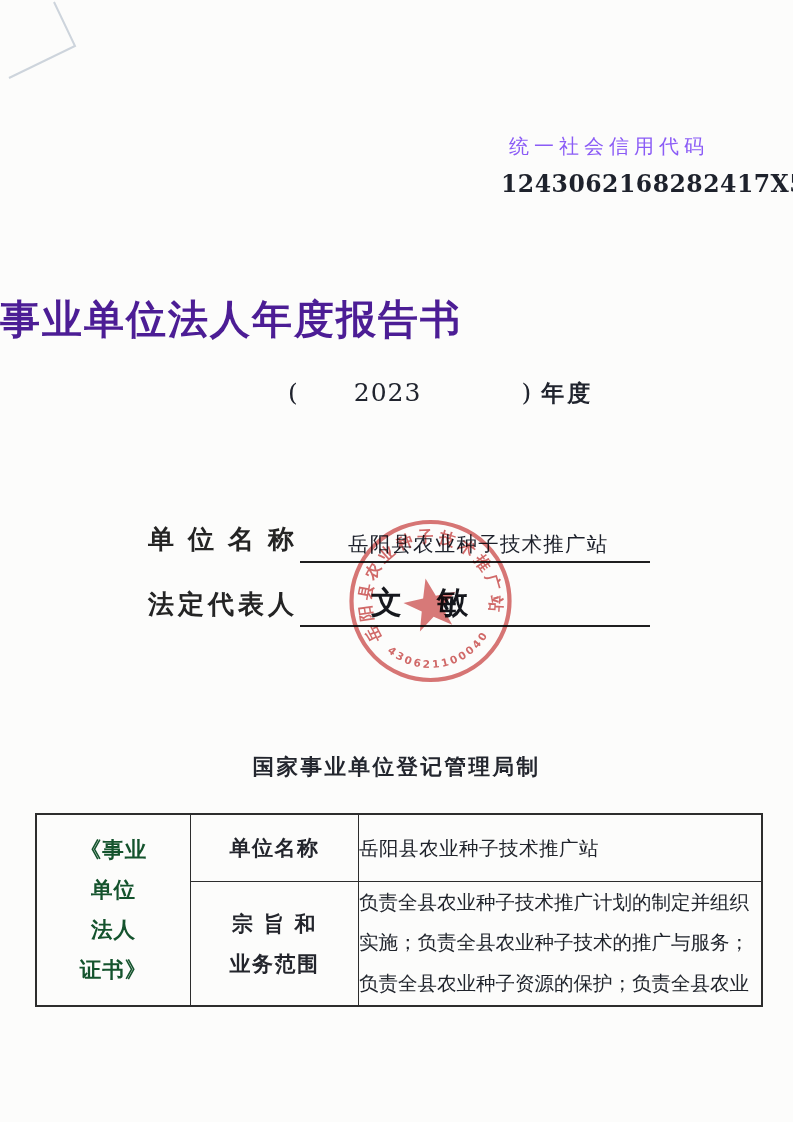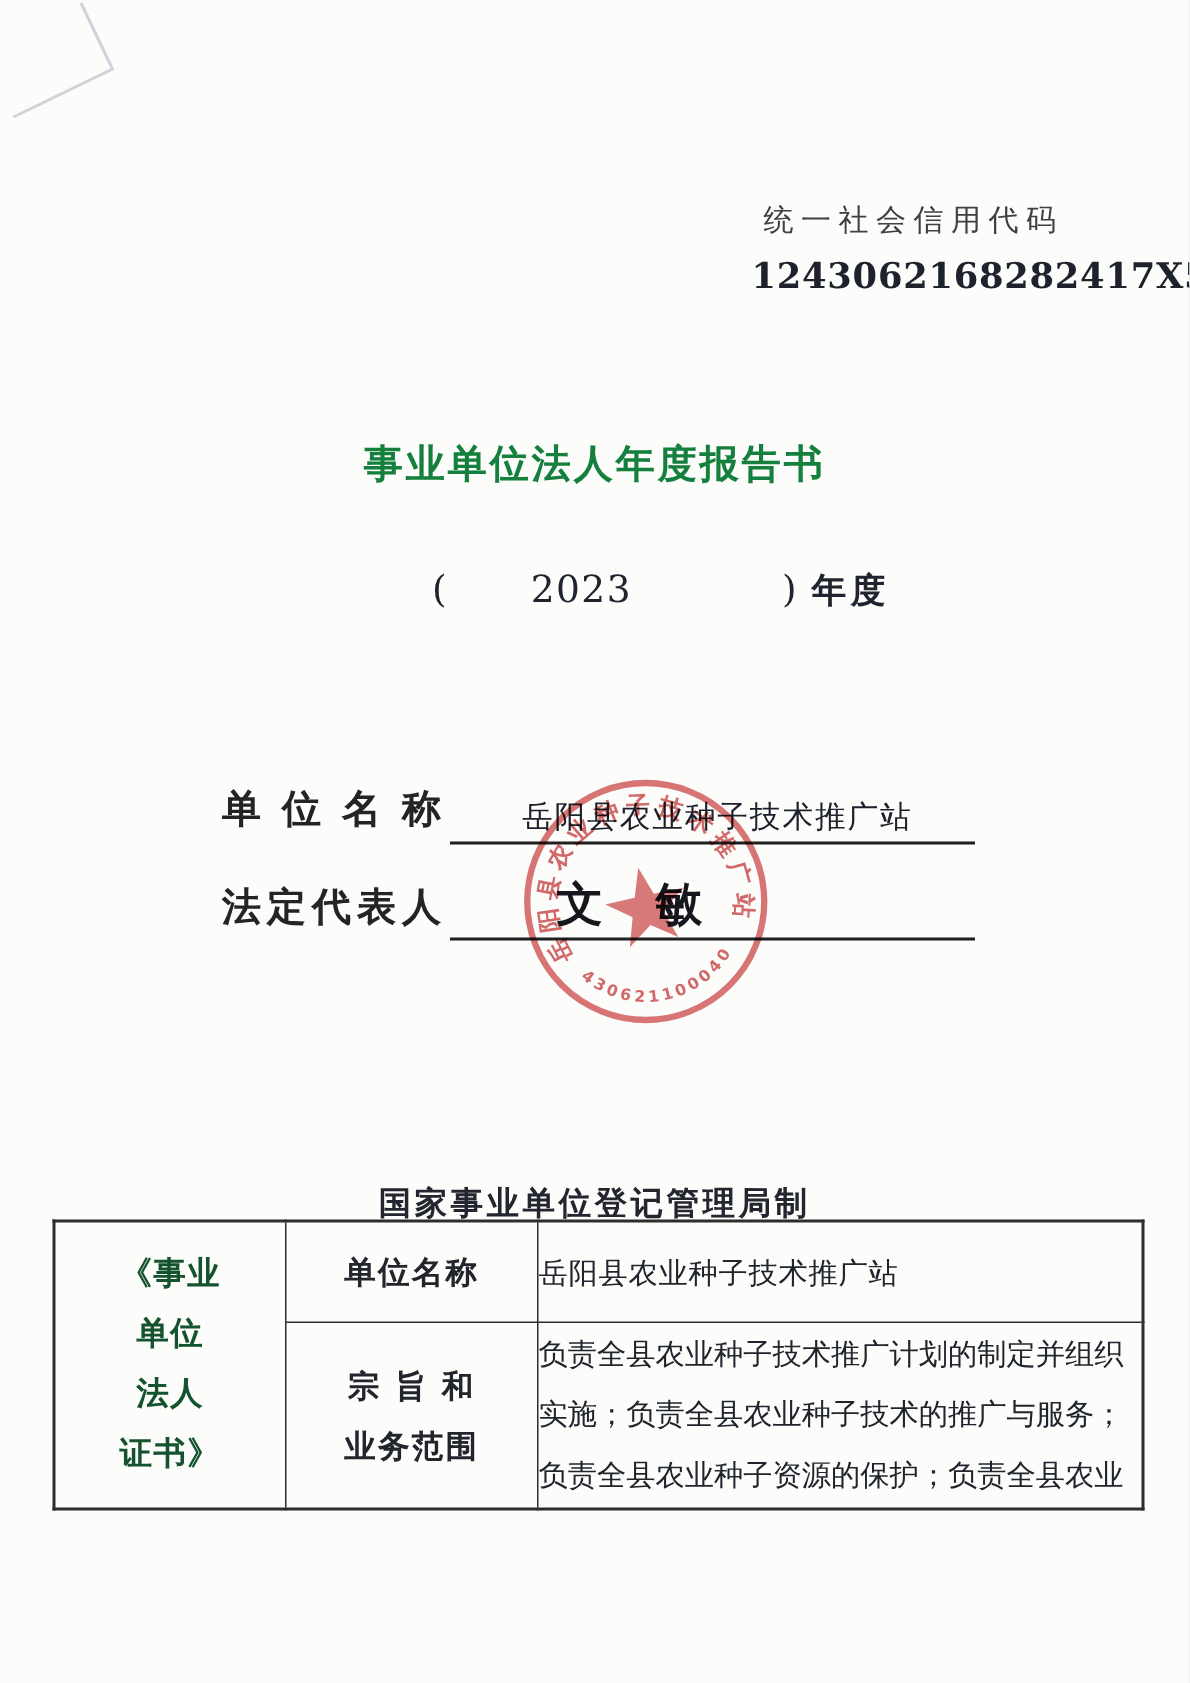--- a/index.html
+++ b/index.html
@@ -13,37 +13,37 @@
     color:#222;
   }
   .abs{position:absolute;}
   
   .fold-svg{left:0;top:0;}
   
   .credit-label{
     left:503px;top:133px;width:212px;
     text-align:center;
     font-size:20px;letter-spacing:5px;
-    color:#404040;font-weight:500;
+    color:#8b5cf6;font-weight:500;
     white-space:nowrap;
   }
   .credit-value{
     left:501px;top:170px;width:218px;
     text-align:center;
     font-size:23.5px;font-weight:700;
     letter-spacing:0.5px;color:#1e222c;
     white-space:nowrap;
   }
   
   .doc-title{
     left:0;top:292px;width:100%;
-    text-align:center;
+    text-align:left;
     font-family:"Liberation Sans","DejaVu Sans",sans-serif;
-    font-weight:700;font-size:26px;letter-spacing:2px;
-    color:#15803d;white-space:nowrap;
+    font-weight:700;font-size:40px;letter-spacing:2px;
+    color:#4c1d95;white-space:nowrap;
   }
   
   .year-line{
     left:288px;top:378px;
     display:flex;align-items:baseline;
     font-size:23px;color:#20242e;white-space:nowrap;
   }
   .year-line .paren{font-size:25px;}
   .year-line .year-num{margin-left:56px;font-size:25px;letter-spacing:1px;}
   .year-line .paren-close{margin-left:100px;}
@@ -79,21 +79,21 @@
     font-family:"DejaVu Serif","Liberation Serif",serif;
   }
   .stamp-num-text{
     font-size:10.5px;letter-spacing:2.5px;font-weight:600;
     font-family:"DejaVu Sans","Liberation Sans",sans-serif;
   }
   
   .issuer-line{
     left:0;top:752px;width:100%;text-align:center;
     font-size:21.5px;font-weight:600;letter-spacing:2.5px;
-    color:#23262e;white-space:nowrap;margin-top:35px;
+    color:#23262e;white-space:nowrap;
   }
   
   .cert-table{
     left:35px;top:813px;width:722px;height:194px;
     border-collapse:collapse;table-layout:fixed;
   }
   .cert-table{border:2.5px solid #2d2d2d;}
   .cert-table td{
     border:1.6px solid #2d2d2d;
     vertical-align:middle;padding:0;

